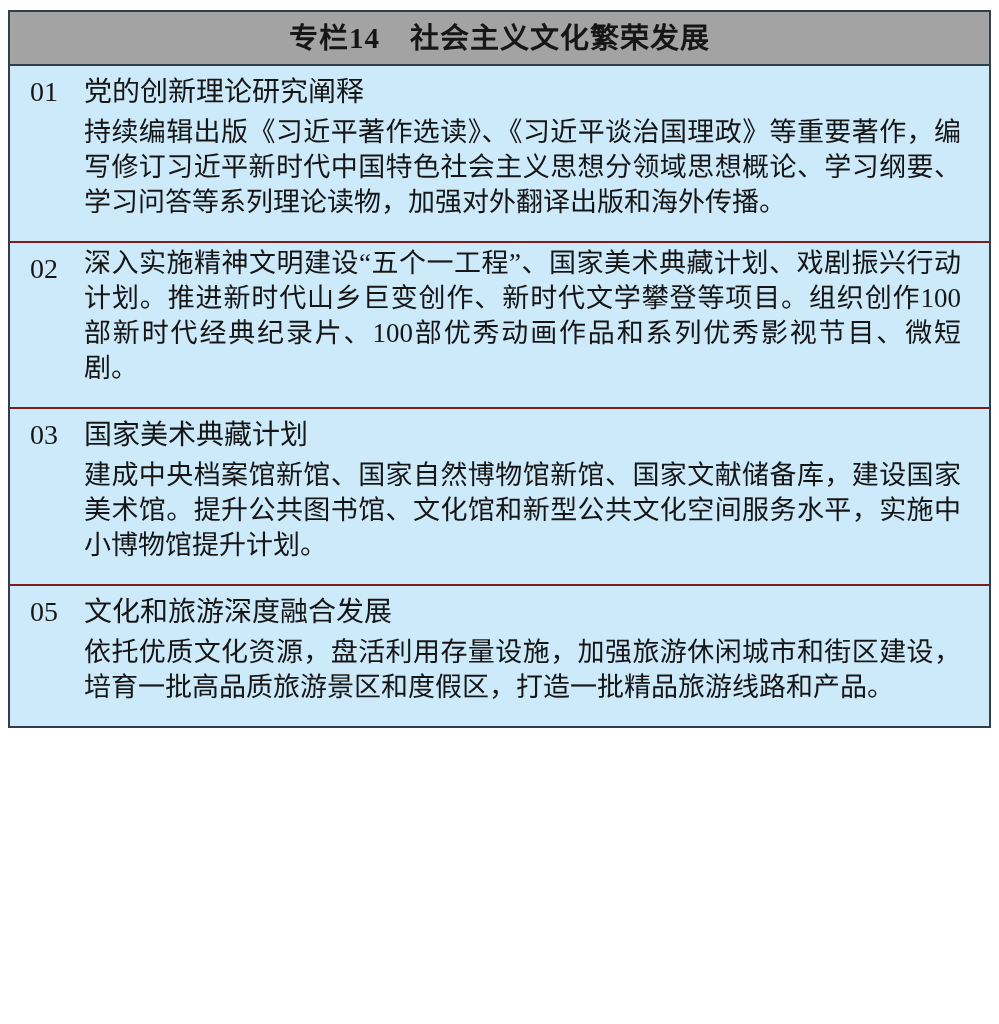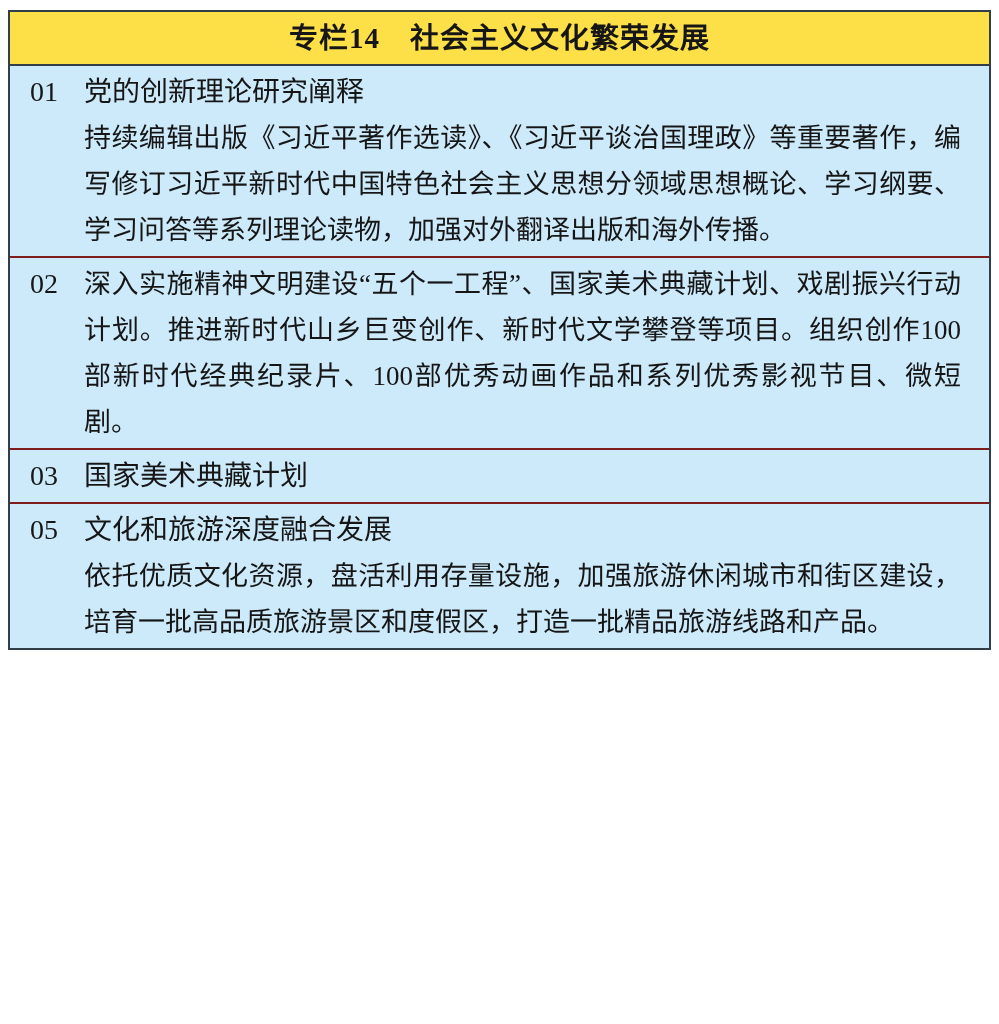--- a/index.html
+++ b/index.html
@@ -15,34 +15,34 @@
   .panel {
     position: absolute;
     left: 8px;
     top: 10px;
     width: 983px;
     box-sizing: border-box;
     border: 2px solid #323f49;
     background: #cdeafb;
   }
   .title-bar {
-    background: #fde047;
+    background: #a3a3a3;
     border-bottom: 2px solid #323f49;
     height: 52px;
     line-height: 52px;
     text-align: center;
     font-weight: bold;
     font-size: 29px;
     letter-spacing: 1px;
     white-space: pre;
   }
   .section {
     display: flex;
     align-items: flex-start;
-    padding: 3px 0 3px 0;
+    padding: 3px 0 21px 0;
   }
   .section + .section {
     border-top: 2px solid #7f1d1d;
   }
   .num {
     width: 74px;
     box-sizing: border-box;
     padding-left: 20px;
     font-size: 28px;
     line-height: 46px;
@@ -52,21 +52,21 @@
     flex: 1 1 auto;
     padding-right: 28px;
   }
   .heading {
     font-weight: normal;
     font-size: 28px;
     line-height: 46px;
   }
   .body-text {
     font-size: 27px;
-    line-height: 46px;
+    line-height: 35px;
     text-align: justify;
     text-justify: inter-ideograph;
   }
 </style>
 </head>
 <body>
 
 <div class="panel">
 
   <div class="title-bar">专栏14　社会主义文化繁荣发展</div>
@@ -83,20 +83,21 @@
     <div class="num">02</div>
     <div class="content">
       <div class="body-text">深入实施精神文明建设“五个一工程”、国家美术典藏计划、戏剧振兴行动计划。推进新时代山乡巨变创作、新时代文学攀登等项目。组织创作100部新时代经典纪录片、100部优秀动画作品和系列优秀影视节目、微短剧。</div>
     </div>
   </div>
 
   <div class="section">
     <div class="num">03</div>
     <div class="content">
       <div class="heading">国家美术典藏计划</div>
+      <div class="body-text">建成中央档案馆新馆、国家自然博物馆新馆、国家文献储备库，建设国家美术馆。提升公共图书馆、文化馆和新型公共文化空间服务水平，实施中小博物馆提升计划。</div>
     </div>
   </div>
 
 
   <div class="section">
     <div class="num">05</div>
     <div class="content">
       <div class="heading">文化和旅游深度融合发展</div>
       <div class="body-text">依托优质文化资源，盘活利用存量设施，加强旅游休闲城市和街区建设，培育一批高品质旅游景区和度假区，打造一批精品旅游线路和产品。</div>
     </div>

